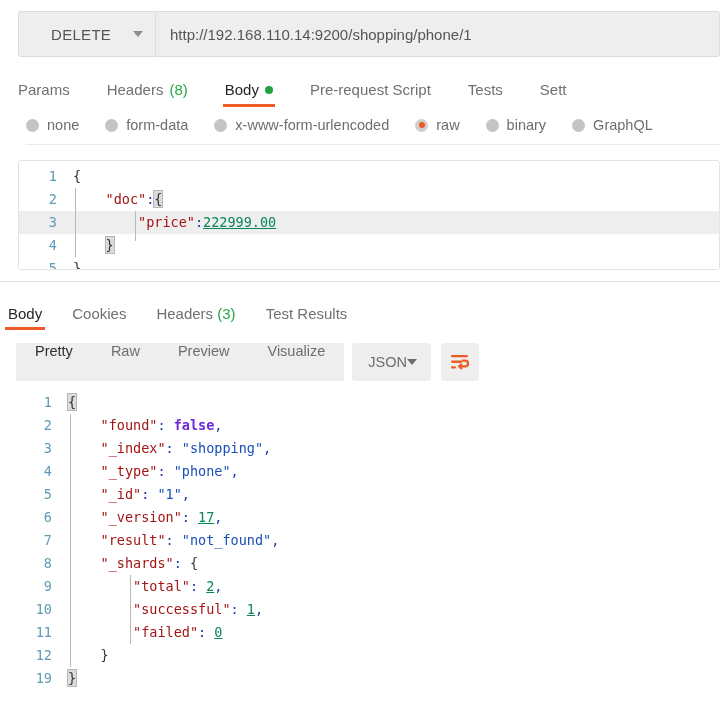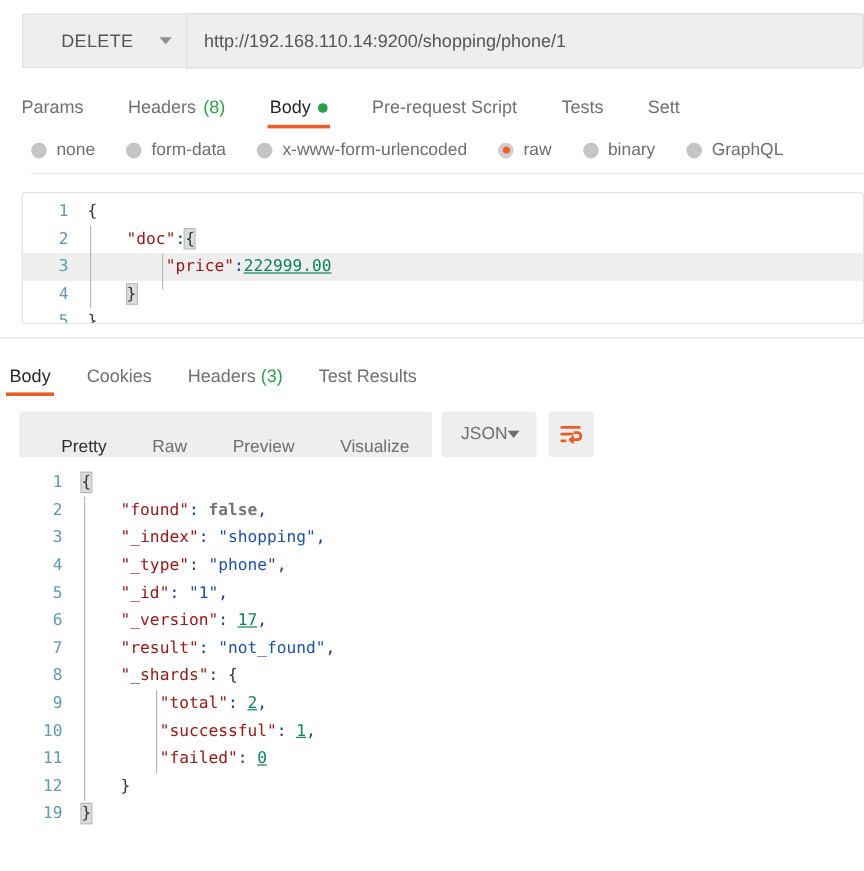--- a/index.html
+++ b/index.html
@@ -174,21 +174,21 @@
     width: 1px;
     background: #b9b9b9;
   }
 
   
   .t-key     { color: #a31515; }
   .t-str     { color: #1a4fba; }
   .t-num     { color: #098658; text-decoration: underline; }
   .t-punct   { color: #1a3ea8; }
   .t-brace   { color: #333333; }
-  .t-bool    { color: #737373; font-weight: bold; }
+  .t-bool    { color: #6d28d9; font-weight: bold; }
   .t-plain   { color: #333333; }
   .bracket-hl {
     background: #dcdcdc;
     outline: 1px solid #b6b6b6;
   }
 
   
   .req-editor-wrap {
     margin: 11px 0 0 18px;
     width: 702px;
@@ -239,22 +239,21 @@
     display: flex;
     align-items: center;
     margin: 13px 0 0 16px;
     height: 38px;
   }
   .seg-group {
     display: flex;
     background: #eeeeee;
     border-radius: 2px;
     height: 38px;
-    align-items: flex-end;
-    padding-left: 16px;
+    align-items: flex-start;
   }
   .seg-btn {
     display: flex;
     align-items: center;
     padding: 0 19px;
     font-size: 14.5px;
     color: #6e6e6e;
     cursor: pointer;
     white-space: nowrap;
   }

